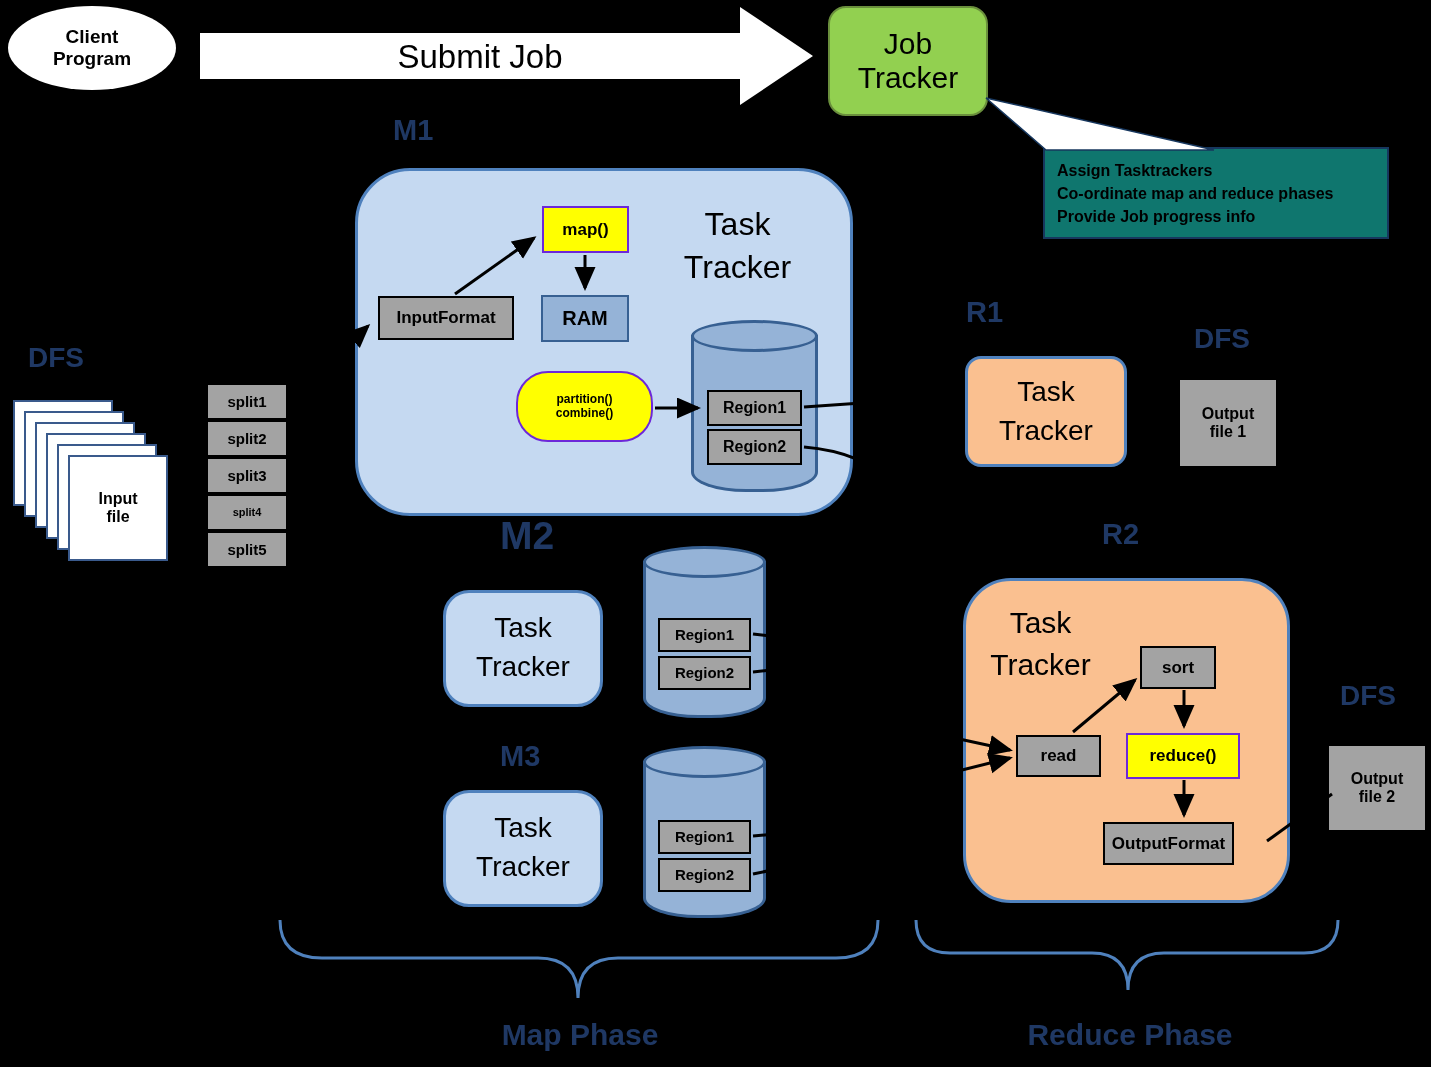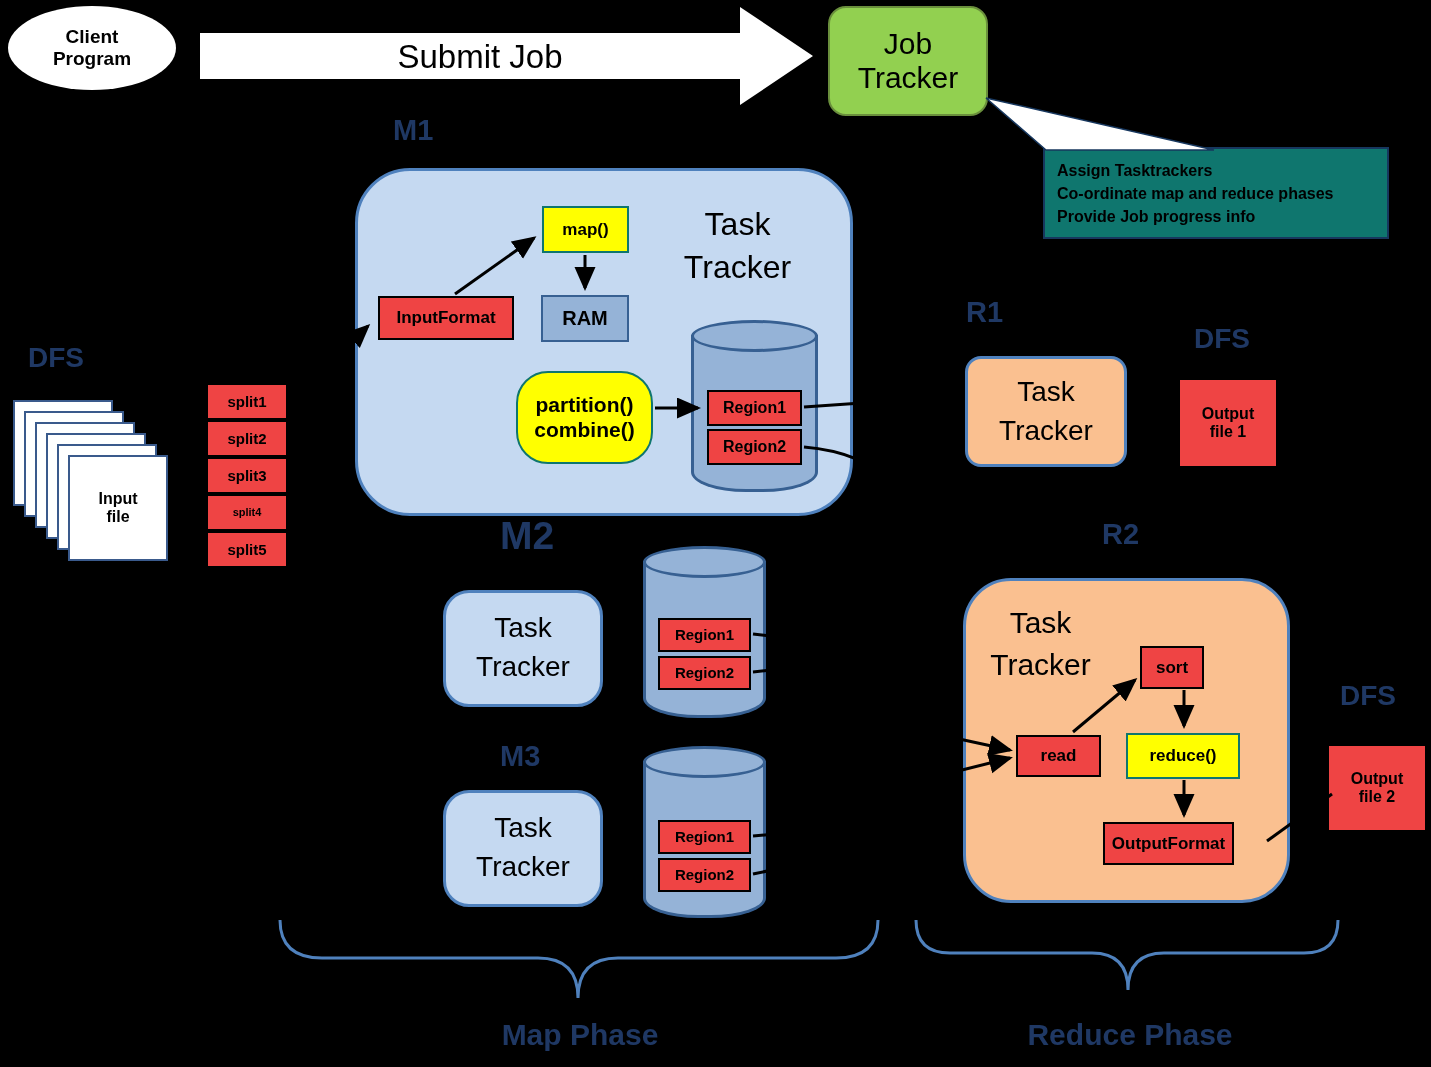--- a/index.html
+++ b/index.html
@@ -1,21 +1,21 @@
 <!DOCTYPE html>
 <html><head>
 <meta charset="utf-8">
 <style>
   html,body{margin:0;padding:0;background:#000;}
   .canvas{position:relative;width:1431px;height:1067px;background:#000;
           font-family:"Liberation Sans",sans-serif;overflow:hidden;color:#000;}
   .node{position:absolute;box-sizing:border-box;display:flex;flex-direction:column;
         align-items:center;justify-content:center;text-align:center;line-height:1.15;}
-  .wbox{background:#ef4444;border:2px solid #000;font-weight:bold;}
-  .ybox{background:#FFFF00;border:2px solid #0f766e;font-weight:bold;}
+  .wbox{background:#a3a3a3;border:2px solid #000;font-weight:bold;}
+  .ybox{background:#FFFF00;border:2px solid #6d28d9;font-weight:bold;}
   .lbl{position:absolute;color:#1F3864;font-weight:bold;}
   .bigbox{position:absolute;box-sizing:border-box;}
   .ttext{position:absolute;text-align:center;color:#000;}
   .ttext span{display:block;}
   .node span{display:block;}
   .cylinder{position:absolute;}
   .cyl-body{position:absolute;left:0;right:0;top:15px;bottom:0;background:#95B3D7;
             border:3px solid #376092;border-top:none;box-sizing:border-box;
             border-radius:0 0 55px 55px / 0 0 20px 20px;}
   .cyl-top{position:absolute;left:0;right:0;top:0;height:32px;background:#95B3D7;
@@ -53,21 +53,21 @@
   </div>
   <div class="node wbox" style="left:378px;top:296px;width:136px;height:44px;font-size:17px;">
     <span>InputFormat</span>
   </div>
   <div class="node ybox" style="left:542px;top:206px;width:87px;height:47px;font-size:17px;">
     <span>map()</span>
   </div>
   <div class="node" style="left:541px;top:295px;width:88px;height:47px;background:#95B3D7;border:2px solid #376092;font-weight:bold;font-size:20px;box-sizing:border-box;">
     <span>RAM</span>
   </div>
-  <div class="node ybox" style="left:516px;top:371px;width:137px;height:93px;font-size:21px;border-radius:32px;">
+  <div class="node ybox" style="left:516px;top:371px;width:137px;height:71px;font-size:12px;border-radius:32px;">
     <span>partition()</span>
     <span>combine()</span>
   </div>
   <div class="cylinder" style="left:691px;top:320px;width:127px;height:172px;">
     <div class="cyl-body"></div>
     <div class="cyl-top"></div>
   </div>
   <div class="node wbox" style="left:707px;top:390px;width:95px;height:36px;font-size:16px;">
     <span>Region1</span>
   </div>
@@ -147,21 +147,21 @@
     <span>Output</span>
     <span>file 1</span>
   </div>
 
   <div class="lbl" style="left:1102px;top:518px;font-size:29px;">R2</div>
   <div class="bigbox" style="left:963px;top:578px;width:327px;height:325px;background:#FAC090;border:3px solid #4F81BD;border-radius:48px;"></div>
   <div class="ttext" style="left:968px;top:602px;width:145px;font-size:30px;line-height:1.4;">
     <span>Task</span>
     <span>Tracker</span>
   </div>
-  <div class="node wbox" style="left:1140px;top:646px;width:64px;height:43px;font-size:17px;">
+  <div class="node wbox" style="left:1140px;top:646px;width:76px;height:43px;font-size:17px;">
     <span>sort</span>
   </div>
   <div class="node wbox" style="left:1016px;top:735px;width:85px;height:42px;font-size:17px;">
     <span>read</span>
   </div>
   <div class="node ybox" style="left:1126px;top:733px;width:114px;height:46px;font-size:17px;">
     <span>reduce()</span>
   </div>
   <div class="node wbox" style="left:1103px;top:822px;width:131px;height:43px;font-size:17px;">
     <span>OutputFormat</span>

